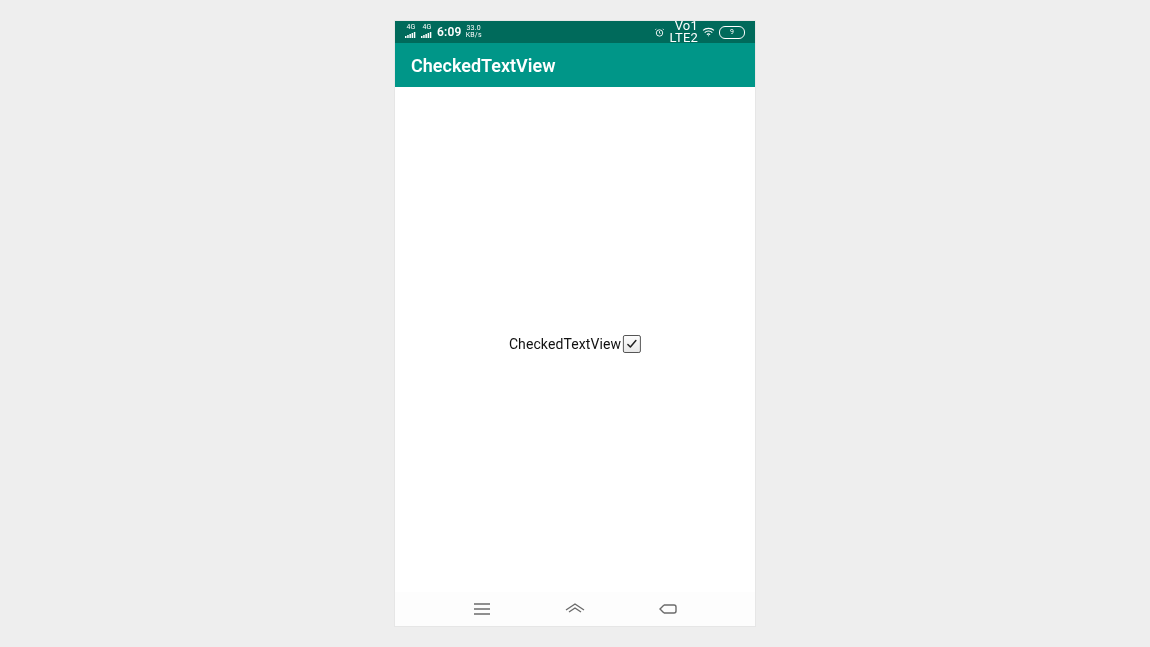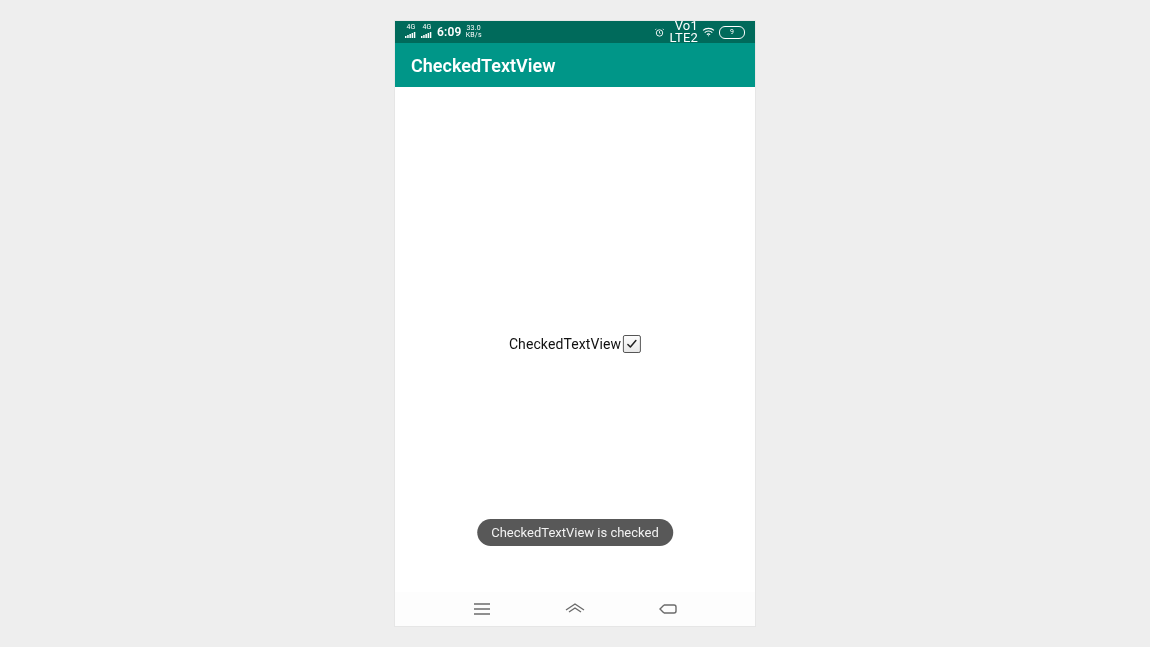--- a/index.html
+++ b/index.html
@@ -213,23 +213,20 @@
   <div class="content">
     <div class="ctv-row">
       <span class="ctv-label">CheckedTextView</span>
       <span class="ctv-box">
         <svg width="12" height="12" viewBox="0 0 24 24">
             <path d="M4 13 L9 18 L20 5" fill="none" stroke="#222" stroke-width="3" stroke-linecap="round" stroke-linejoin="round"></path>
           </svg>
       </span>
     </div>
 
-    <div class="toast">
-      <span>CheckedTextView is checked</span>
-    </div>
   </div>
 
   <div class="nav-bar">
     <div class="nav-btn">
       <svg width="18" height="14" viewBox="0 0 18 14">
           <path d="M1 2h16M1 7h16M1 12h16"></path>
         </svg>
     </div>
     <div class="nav-btn">
       <svg width="22" height="14" viewBox="0 0 22 14">

